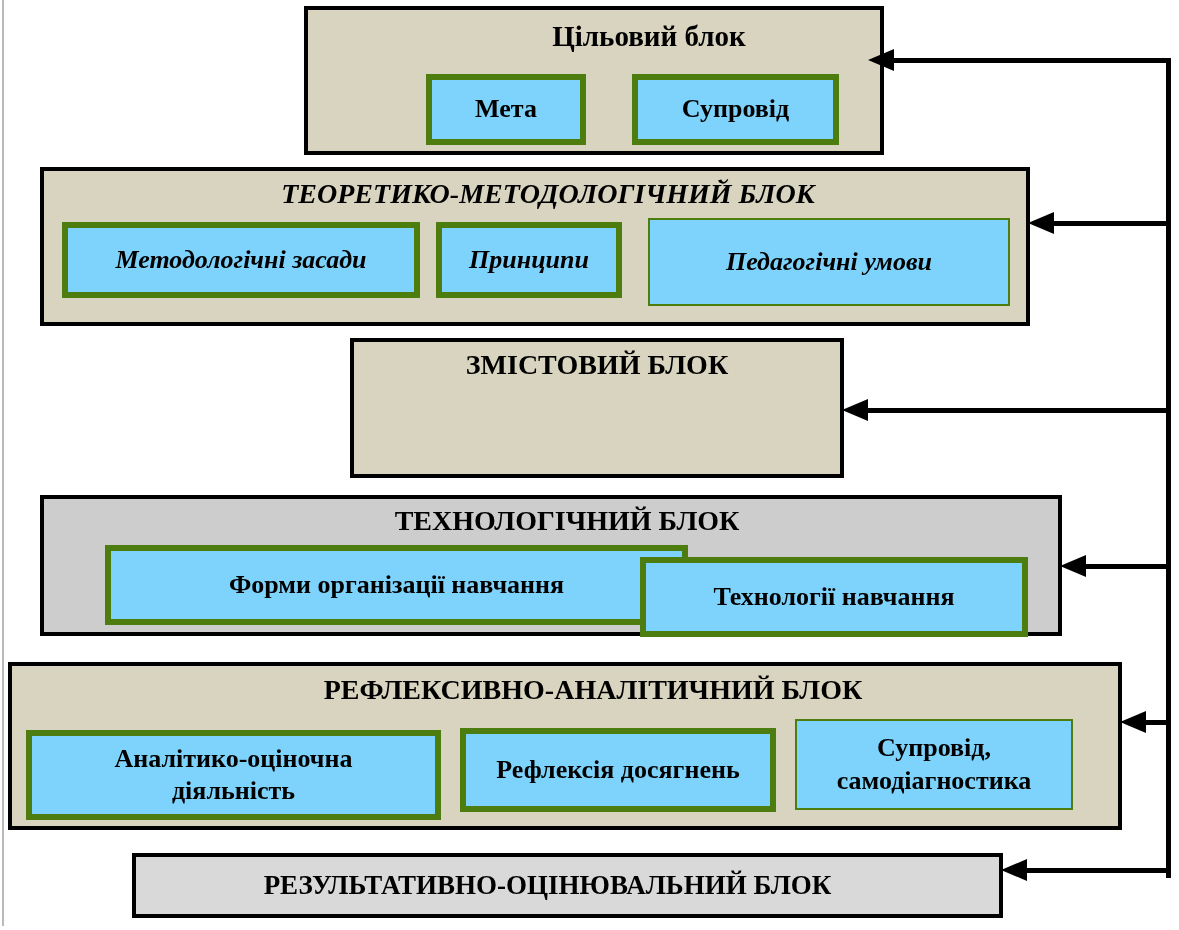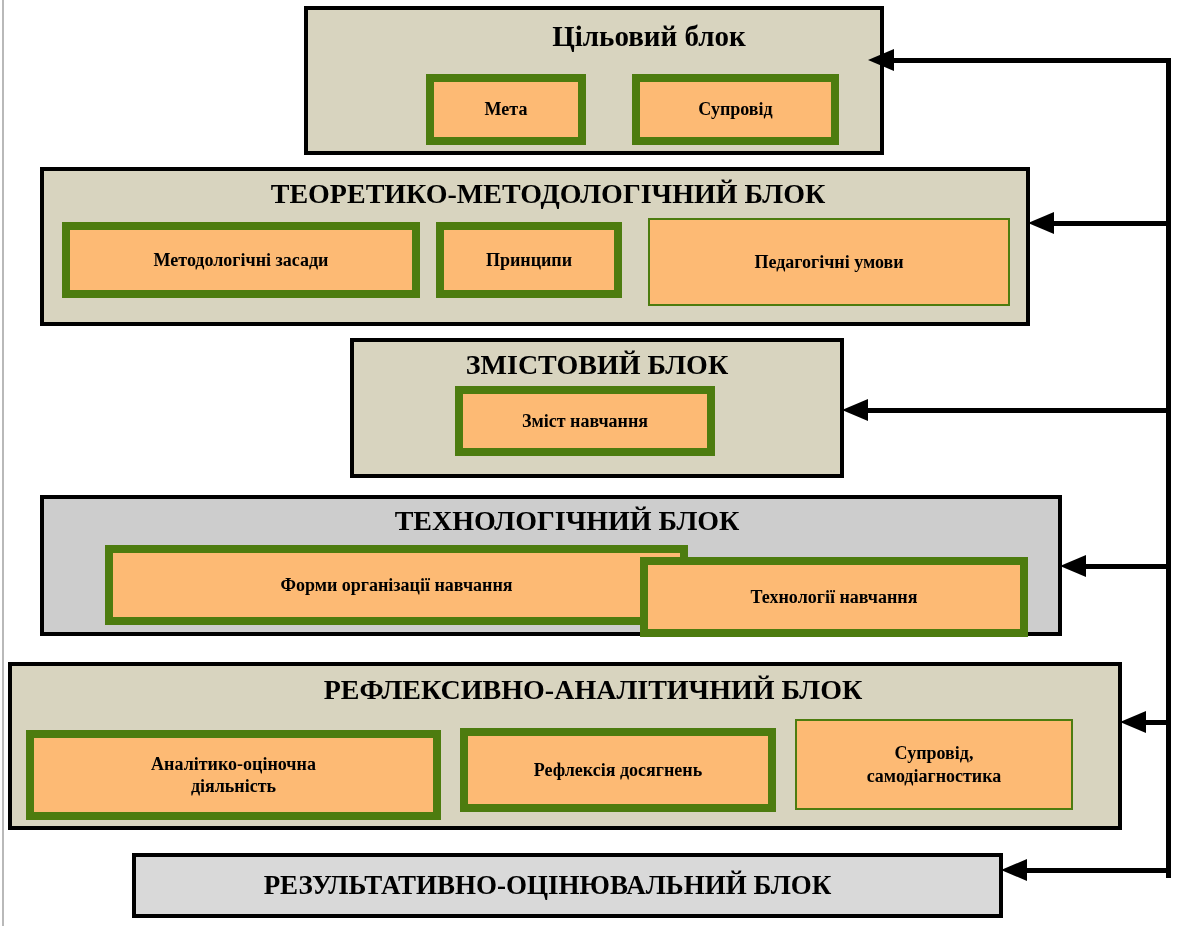--- a/index.html
+++ b/index.html
@@ -28,26 +28,26 @@
     box-sizing:border-box;
     text-align:center;
     font-weight:bold;
     font-size:28px;
     line-height:1.15;
     white-space:nowrap;
   }
   .sub-box{
     position:absolute;
     box-sizing:border-box;
-    background:#fdba74;
-    border:8px solid #4d7c0f;
+    background:#7dd3fc;
+    border:6px solid #4d7c0f;
     display:flex;align-items:center;justify-content:center;
     text-align:center;
     font-weight:bold;
-    font-size:18px;
+    font-size:26px;
     line-height:1.25;
     white-space:pre-line;
   }
   .thin-border{border-width:2px;}
   .arrow{
     position:absolute;
     height:22px;
     display:flex;align-items:center;
   }
   .arrow .head{
@@ -70,30 +70,29 @@
 <div class="canvas">
 
   <div class="page-edge"></div>
 
   <section class="block tan" style="left:304px;top:6px;width:580px;height:149px;">
     <div class="block-title" style="top:10px;padding-left:110px;font-size:29px;">Цільовий блок</div>
     <div class="sub-box" style="left:118px;top:64px;width:160px;height:71px;">Мета</div>
     <div class="sub-box" style="left:324px;top:64px;width:207px;height:71px;">Супровід</div>
   </section>
 
-  <section class="block tan" style="left:40px;top:167px;width:990px;height:159px;">
+  <section class="block tan" style="left:40px;top:167px;width:990px;height:159px;font-style:italic;">
     <div class="block-title" style="top:7px;padding-left:26px;">ТЕОРЕТИКО-МЕТОДОЛОГІЧНИЙ БЛОК</div>
     <div class="sub-box" style="left:18px;top:51px;width:358px;height:76px;">Методологічні засади</div>
     <div class="sub-box" style="left:392px;top:51px;width:186px;height:76px;">Принципи</div>
     <div class="sub-box thin-border" style="left:604px;top:47px;width:362px;height:88px;">Педагогічні умови</div>
   </section>
 
   <section class="block tan" style="left:350px;top:338px;width:494px;height:140px;">
     <div class="block-title" style="top:7px;">ЗМІСТОВИЙ БЛОК</div>
-    <div class="sub-box" style="left:101px;top:44px;width:260px;height:70px;">Зміст навчання</div>
   </section>
 
   <section class="block gray" style="left:40px;top:495px;width:1022px;height:141px;">
     <div class="block-title" style="top:6px;padding-left:32px;">ТЕХНОЛОГІЧНИЙ БЛОК</div>
     <div class="sub-box" style="left:61px;top:46px;width:583px;height:80px;">Форми організації навчання</div>
     <div class="sub-box" style="left:596px;top:58px;width:388px;height:80px;">Технології навчання</div>
   </section>
 
   <section class="block tan" style="left:8px;top:662px;width:1114px;height:168px;">
     <div class="block-title" style="top:8px;padding-left:56px;">РЕФЛЕКСИВНО-АНАЛІТИЧНИЙ БЛОК</div>

